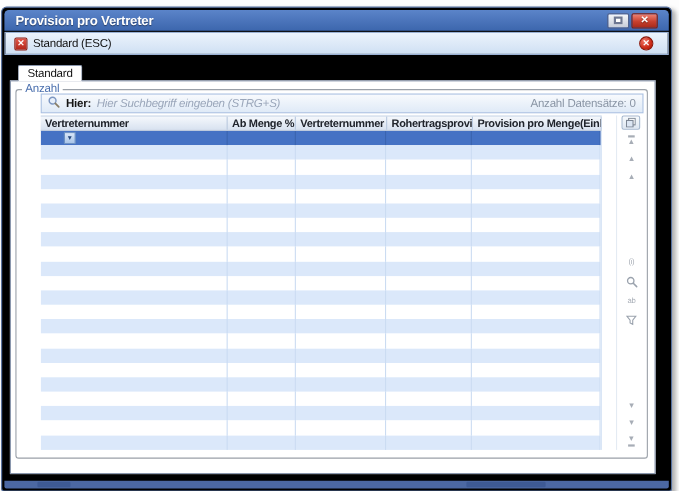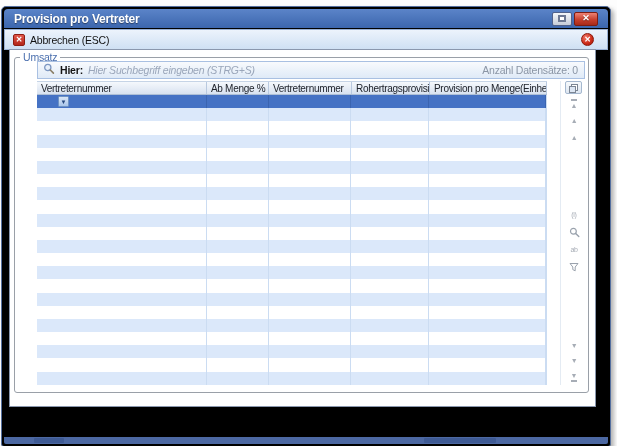--- a/index.html
+++ b/index.html
@@ -55,21 +55,21 @@
   .s-label{ font-weight:bold; color:#151515; }
   .s-ph{ font-style:italic; color:#9aa6ba; flex:1; overflow:hidden; white-space:nowrap; }
   .s-count{ color:#8a95a5;text-align:right; }
 
   
   .gridwrap{ display:flex; }
   .grid{ width:510px; }
   .ghead{ display:flex; height:14px; background:linear-gradient(#f5f8fc,#d8e2f0);
     border-top:1px solid #c6d4e6; border-bottom:1px solid #aebfd6; }
   .hcell{ font-size:10px; letter-spacing:-0.3px; color:#20242c; padding:1px 0 0 4px;
-    border-right:1px solid #b9c9df; overflow:hidden; white-space:nowrap; height:100%; }
+    border-right:1px solid #b9c9df; overflow:hidden; white-space:nowrap; height:100%;font-weight:bold; }
   .gbody{ height:290px; overflow:hidden; border-right:1px solid #cbdcf2; background:#fff; }
   .grow{ display:flex; height:13.18px; }
   .grow.stripe{ background:#dbe8fa; }
   .grow.selected{ background:#4572c4; }
   .gcell{ border-right:1px solid #cbdcf2; height:100%; }
   .grow.selected .gcell{ border-right:1px solid #3a64b0; }
   .combo{ width:11px; height:11px; margin:1px 0 0 21px; border:1px solid #6e93c4; border-radius:1px;
     background:linear-gradient(#d9e6f7,#a9c5e9); display:flex; align-items:center; justify-content:center;
     font-size:6px; line-height:1; color:#24477e; }
 
@@ -102,31 +102,34 @@
       </div>
       <div class="btn-close">
         <span>✕</span>
       </div>
     </div>
   </div>
 
   <div class="toolbar">
     <div class="tool-btn">
       <span class="ico-cancel">✕</span>
-      <span>Abbrechen (ESC)</span>
+      <span>Standard (ESC)</span>
     </div>
     <div class="tool-right">
       <div class="ico-circle-close">✕</div>
     </div>
   </div>
 
   <div class="content">
+    <div class="tabstrip">
+      <div class="tab">Standard</div>
+    </div>
     <div class="tabpage">
       <div class="groupbox">
-        <span class="gb-legend">Umsatz</span>
+        <span class="gb-legend">Anzahl</span>
         <div class="gb-inner">
 
           <div class="searchbar">
             <span><svg width="12" height="12" viewBox="0 0 12 12">
                   <circle cx="4.8" cy="4.5" r="3.1" fill="#e8f0fa" stroke="#7d97c2" stroke-width="1.3"></circle>
                   <line x1="7.3" y1="7" x2="10.4" y2="10.1" stroke="#8a7f67" stroke-width="1.6" stroke-linecap="round"></line>
                 </svg></span>
             <span class="s-label">Hier:</span>
             <span class="s-ph">Hier Suchbegriff eingeben (STRG+S)</span>
             <span class="s-count">Anzahl Datensätze: 0</span>

